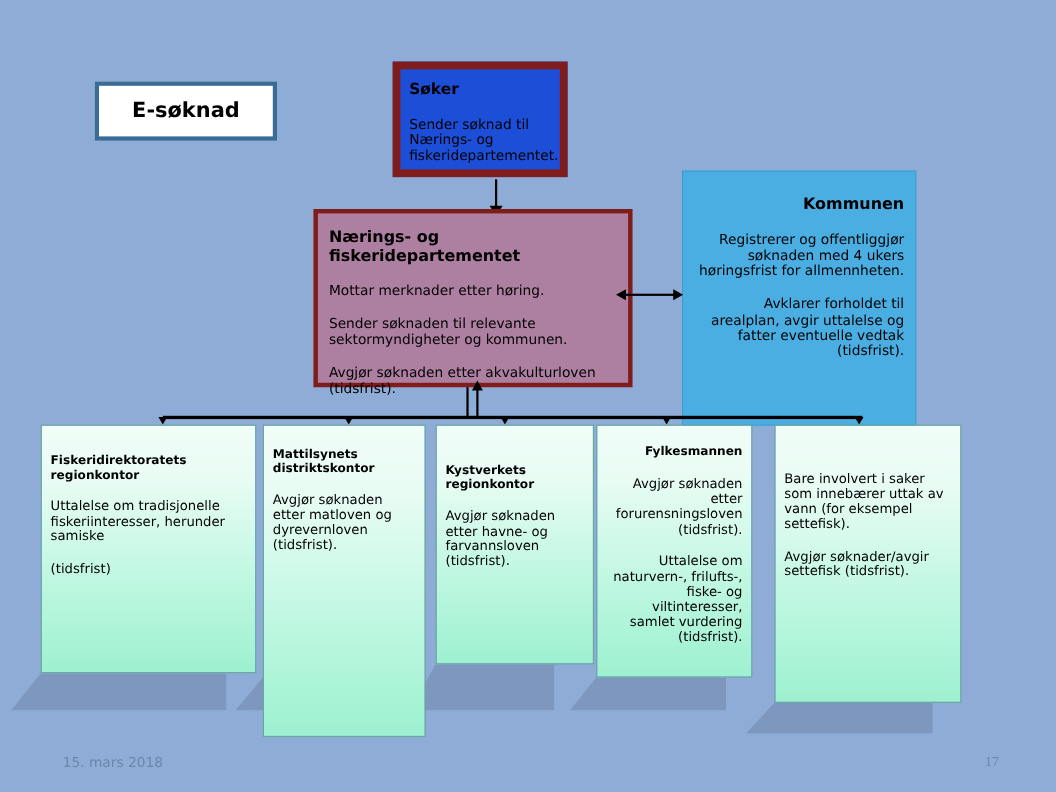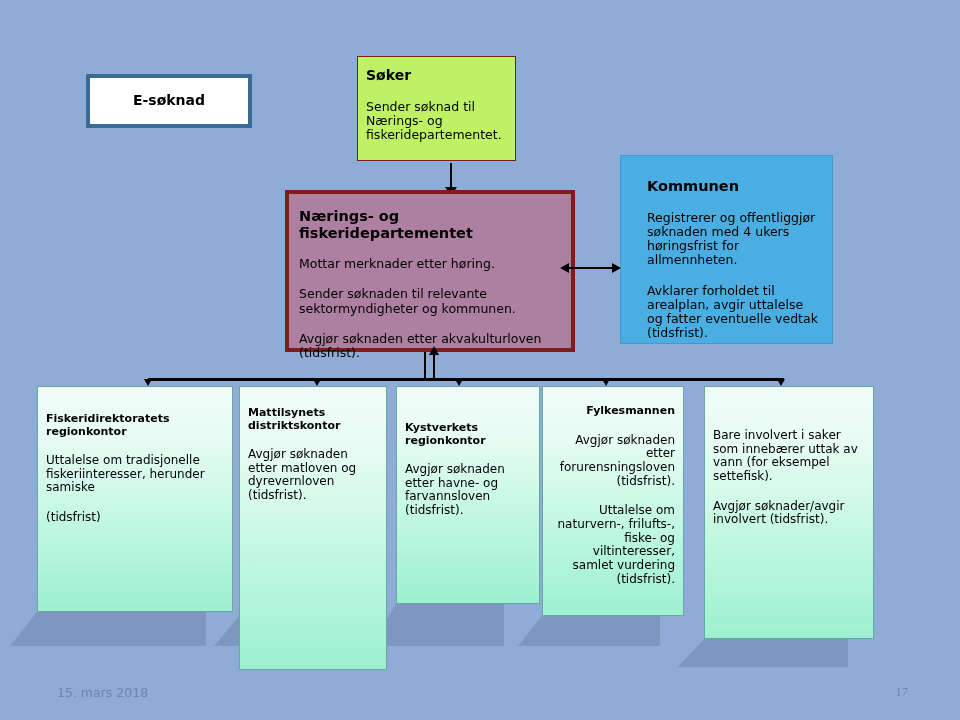--- a/index.html
+++ b/index.html
@@ -54,54 +54,55 @@
   #esoknad {
     left: 86px; top: 74px;
     width: 166px; height: 54px;
     background: #ffffff;
     border: 4px solid #3a6a96;
     display: flex;
     align-items: center;
     justify-content: center;
   }
   #esoknad .title {
-    font-size: 14px;
+    font-size: 19px;
     margin: 0;
   }
 
   
   #soker {
     left: 357px; top: 56px;
     width: 159px; height: 105px;
-    background: #bef264;
-    border: 1px solid #7f1d1d;
+    background: #1d4ed8;
+    border: 7px solid #7f1d1d;
     padding: 11px 8px 6px 8px;
     font-size: 12.5px;
   }
   #soker .title { font-size: 14px; }
 
   
   #naerings {
     left: 285px; top: 190px;
     width: 290px; height: 162px;
     background: #ad7fa0;
     border: 4px solid #7f1d1d;
     padding: 14px 10px 6px 10px;
     font-size: 12.5px;
   }
   #naerings .title { font-size: 14.5px; margin-bottom: 6px; }
 
   
   #kommunen {
     left: 620px; top: 155px;
-    width: 213px; height: 189px;
+    width: 213px; height: 232px;
     background: #4baee3;
     border: 1px solid #3f9dcd;
-    padding: 22px 10px 6px 26px;
-    font-size: 12.5px;
+    padding: 22px 10px 6px 12px;
+    font-size: 12.5px;
+    text-align: right;
   }
   #kommunen .title { font-size: 14.5px; margin-bottom: 4px; }
 
   
   .agency {
     background: linear-gradient(to bottom, #f1fdf8 0%, #e8fcf4 22%, #b6f6dd 72%, #9df0d0 100%);
     border: 1px solid #67a8a0;
     font-size: 12px;
     padding: 8px;
   }
@@ -235,19 +236,19 @@
   </div>
 
   <div id="ag3" class="box agency">
     <div class="title">Fylkesmannen</div>
     <p>Avgjør søknaden etter forurensningsloven (tidsfrist).</p>
     <p>Uttalelse om naturvern-, frilufts-, fiske- og viltinteresser, samlet vurdering (tidsfrist).</p>
   </div>
 
   <div id="ag4" class="box agency">
     <p>Bare involvert i  saker som innebærer uttak av vann (for eksempel settefisk).</p>
-    <p>Avgjør søknader/avgir involvert (tidsfrist).</p>
+    <p>Avgjør søknader/avgir settefisk (tidsfrist).</p>
   </div>
 
   <div id="footer-date">15. mars 2018</div>
   <div id="footer-page">17</div>
 
 </div>
 
 </body></html>

